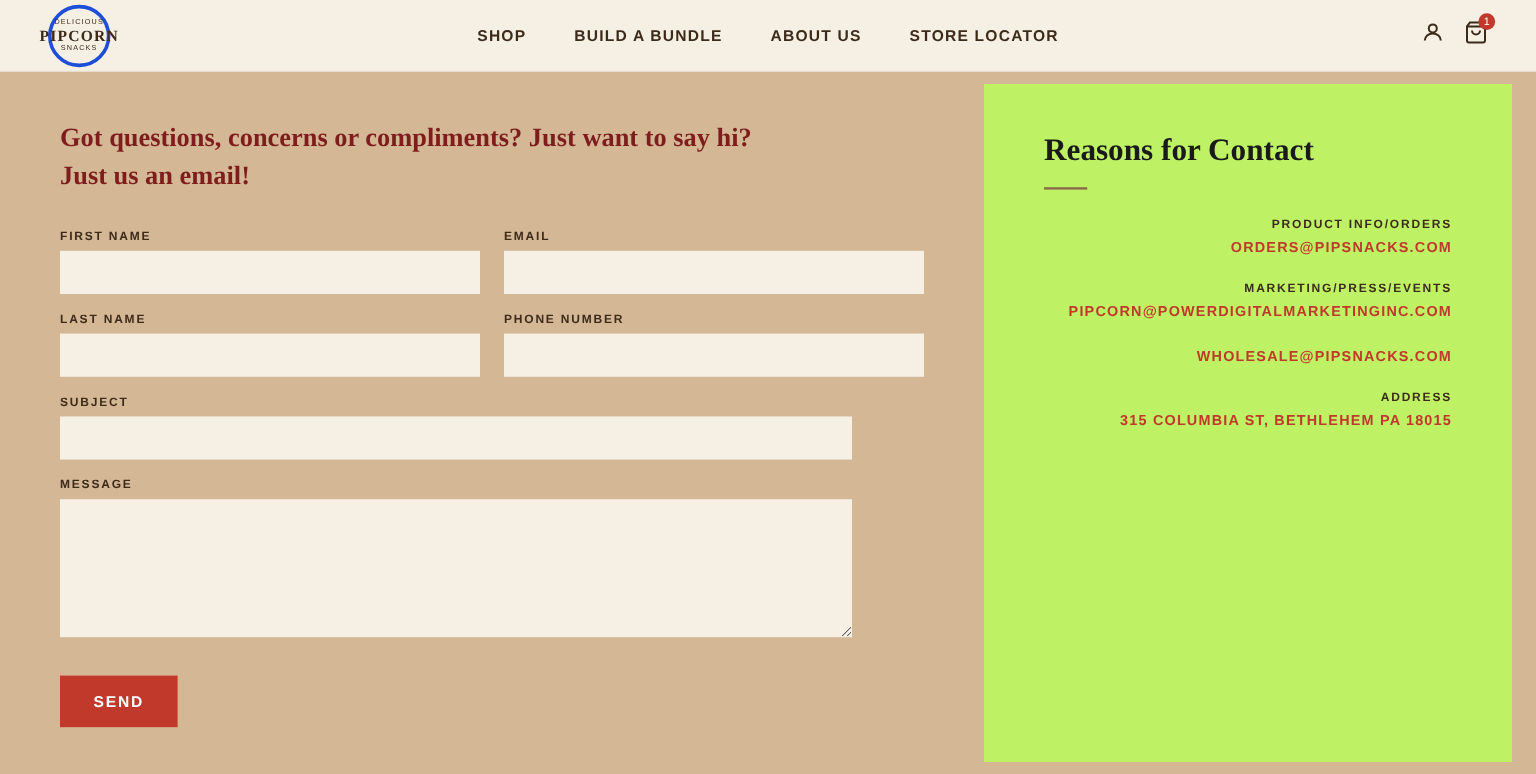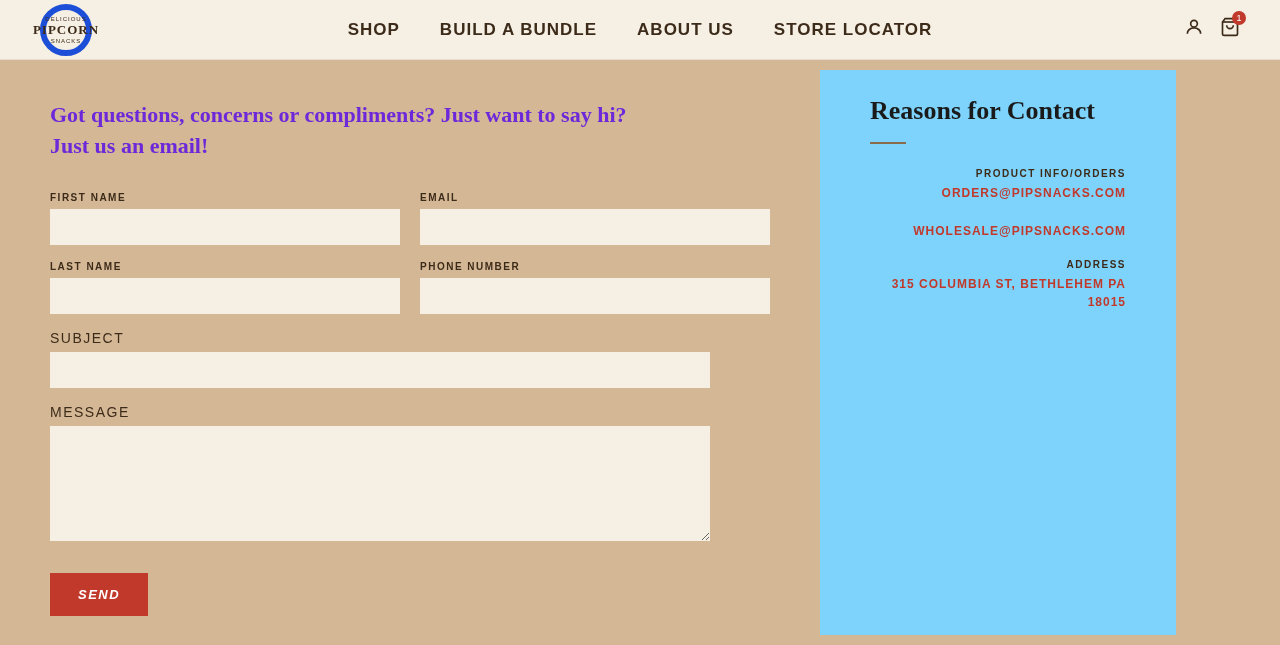--- a/index.html
+++ b/index.html
@@ -23,21 +23,21 @@
       z-index: 10;
     }
     .nav-logo {
       display: flex;
       align-items: center;
     }
     .logo-circle {
       width: 52px;
       height: 52px;
       border-radius: 50%;
-      border: 6px solid #1d4ed8;
+      border: 3px solid #1d4ed8;
       display: flex;
       align-items: center;
       justify-content: center;
       flex-direction: column;
     }
     .logo-circle .logo-text-top {
       font-size: 6px;
       font-family: Arial, sans-serif;
       letter-spacing: 1px;
       color: #3d2b1a;
@@ -62,21 +62,21 @@
       gap: 40px;
       list-style: none;
       position: absolute;
       left: 50%;
       transform: translateX(-50%);
     }
     .nav-links a {
       text-decoration: none;
       color: #3d2b1a;
       font-family: Arial, sans-serif;
-      font-size: 17px;
+      font-size: 13px;
       font-weight: 600;
       letter-spacing: 1px;
       text-transform: uppercase;
     }
     .nav-icons {
       display: flex;
       gap: 16px;
       align-items: center;
     }
     .nav-icon-btn {
@@ -114,21 +114,21 @@
     
     .form-area {
       flex: 1;
       padding: 40px 50px;
       max-width: 820px;
     }
     .form-headline {
       font-family: 'Georgia', serif;
       font-size: 22px;
       font-weight: bold;
-      color: #6d28d9;
+      color: #7f1d1d;
       line-height: 1.4;
       margin-bottom: 30px;
     }
     .form-row {
       display: flex;
       gap: 20px;
       margin-bottom: 16px;
     }
     .form-group {
       display: flex;
@@ -153,22 +153,22 @@
       font-size: 14px;
       color: #3d2b1a;
       width: 100%;
     }
     .form-group-full {
       width: 100%;
       margin-bottom: 16px;
     }
     .form-group-full label {
       font-family: Arial, sans-serif;
-      font-size: 14px;
-      font-weight: normal;
+      font-size: 10px;
+      font-weight: bold;
       letter-spacing: 1.5px;
       text-transform: uppercase;
       color: #3d2b1a;
       margin-bottom: 6px;
       display: block;
     }
     .form-group-full input {
       background-color: #f5efe4;
       border: none;
       outline: none;
@@ -197,28 +197,27 @@
       color: white;
       border: none;
       padding: 14px 28px;
       font-family: Arial, sans-serif;
       font-size: 13px;
       font-weight: bold;
       letter-spacing: 1.5px;
       text-transform: uppercase;
       cursor: pointer;
       margin-top: 16px;
-      font-style: italic;
     }
 
     
     .right-panel {
-      width: 356px;
-      background-color: #7dd3fc;
-      padding: 26px 50px;
+      width: 440px;
+      background-color: #bef264;
+      padding: 40px 50px;
       margin: 10px 10px 10px 0;
       flex-shrink: 0;
     }
     .reasons-title {
       font-family: 'Georgia', serif;
       font-size: 26px;
       font-weight: bold;
       color: #1a1a1a;
       margin-bottom: 16px;
     }
@@ -335,20 +334,24 @@
 
   <div class="right-panel">
     <h2 class="reasons-title">Reasons for Contact</h2>
     <div class="reasons-divider"></div>
 
     <div class="reason-item">
       <div class="reason-category">PRODUCT INFO/ORDERS</div>
       <a class="reason-email" href="mailto:orders@pipsnacks.com">ORDERS@PIPSNACKS.COM</a>
     </div>
 
+    <div class="reason-item">
+      <div class="reason-category">MARKETING/PRESS/EVENTS</div>
+      <a class="reason-email" href="mailto:pipcorn@powerdigitalmarketinginc.com">PIPCORN@POWERDIGITALMARKETINGINC.COM</a>
+    </div>
 
     <div class="reason-item">
       <a class="reason-email" href="mailto:wholesale@pipsnacks.com">WHOLESALE@PIPSNACKS.COM</a>
     </div>
 
     <div class="reason-item">
       <div class="reason-category">ADDRESS</div>
       <span class="reason-email">315 COLUMBIA ST, BETHLEHEM PA 18015</span>
     </div>
   </div>

